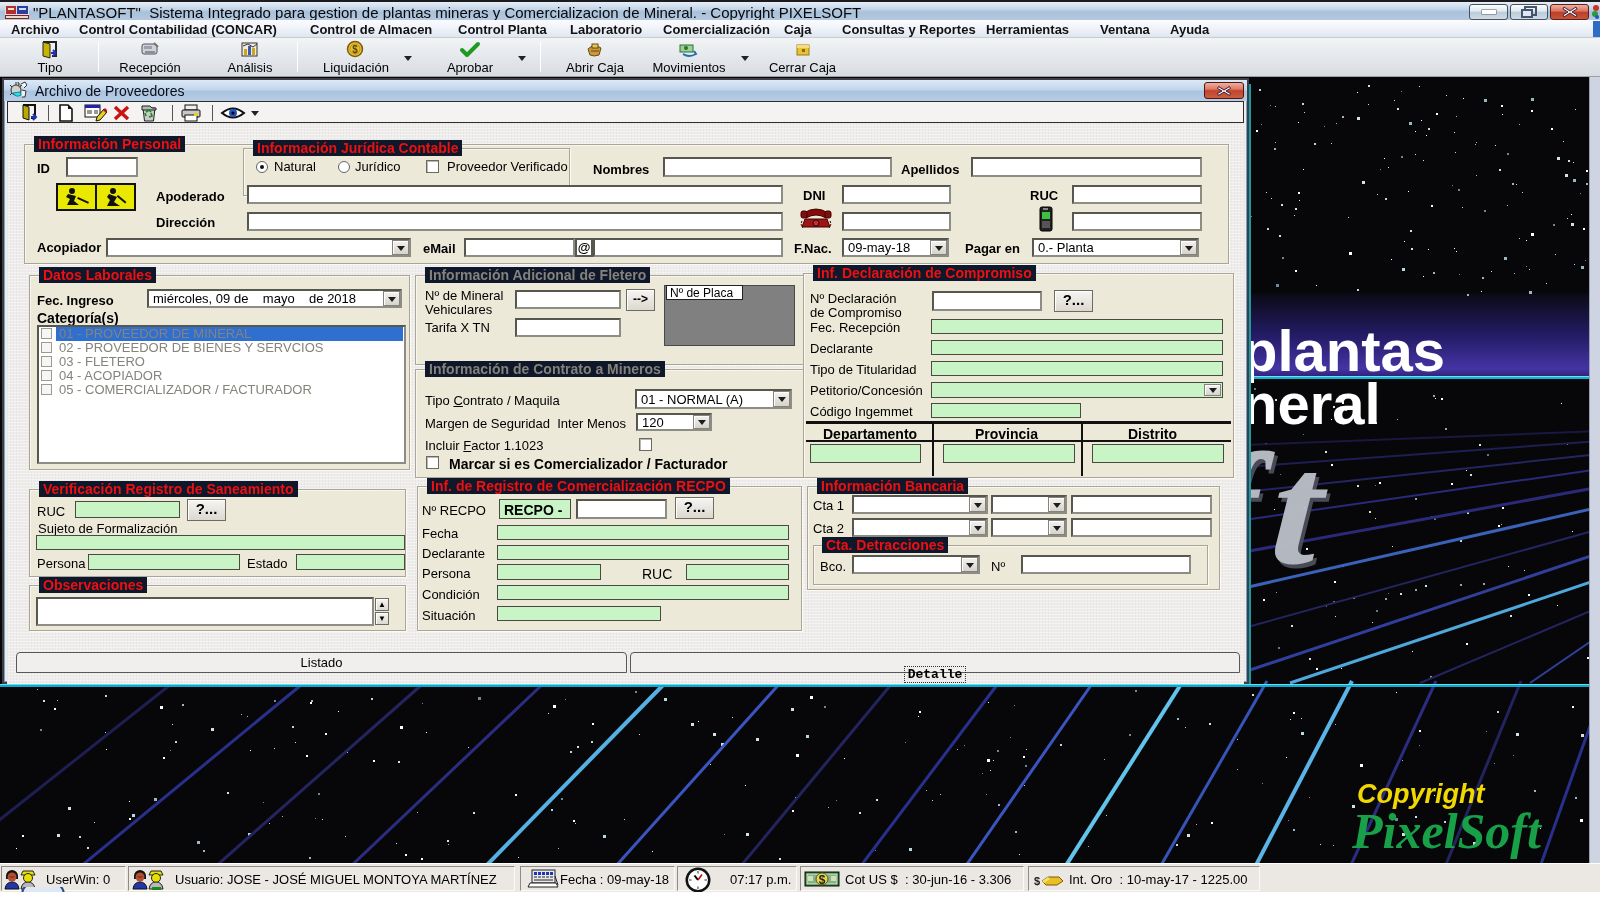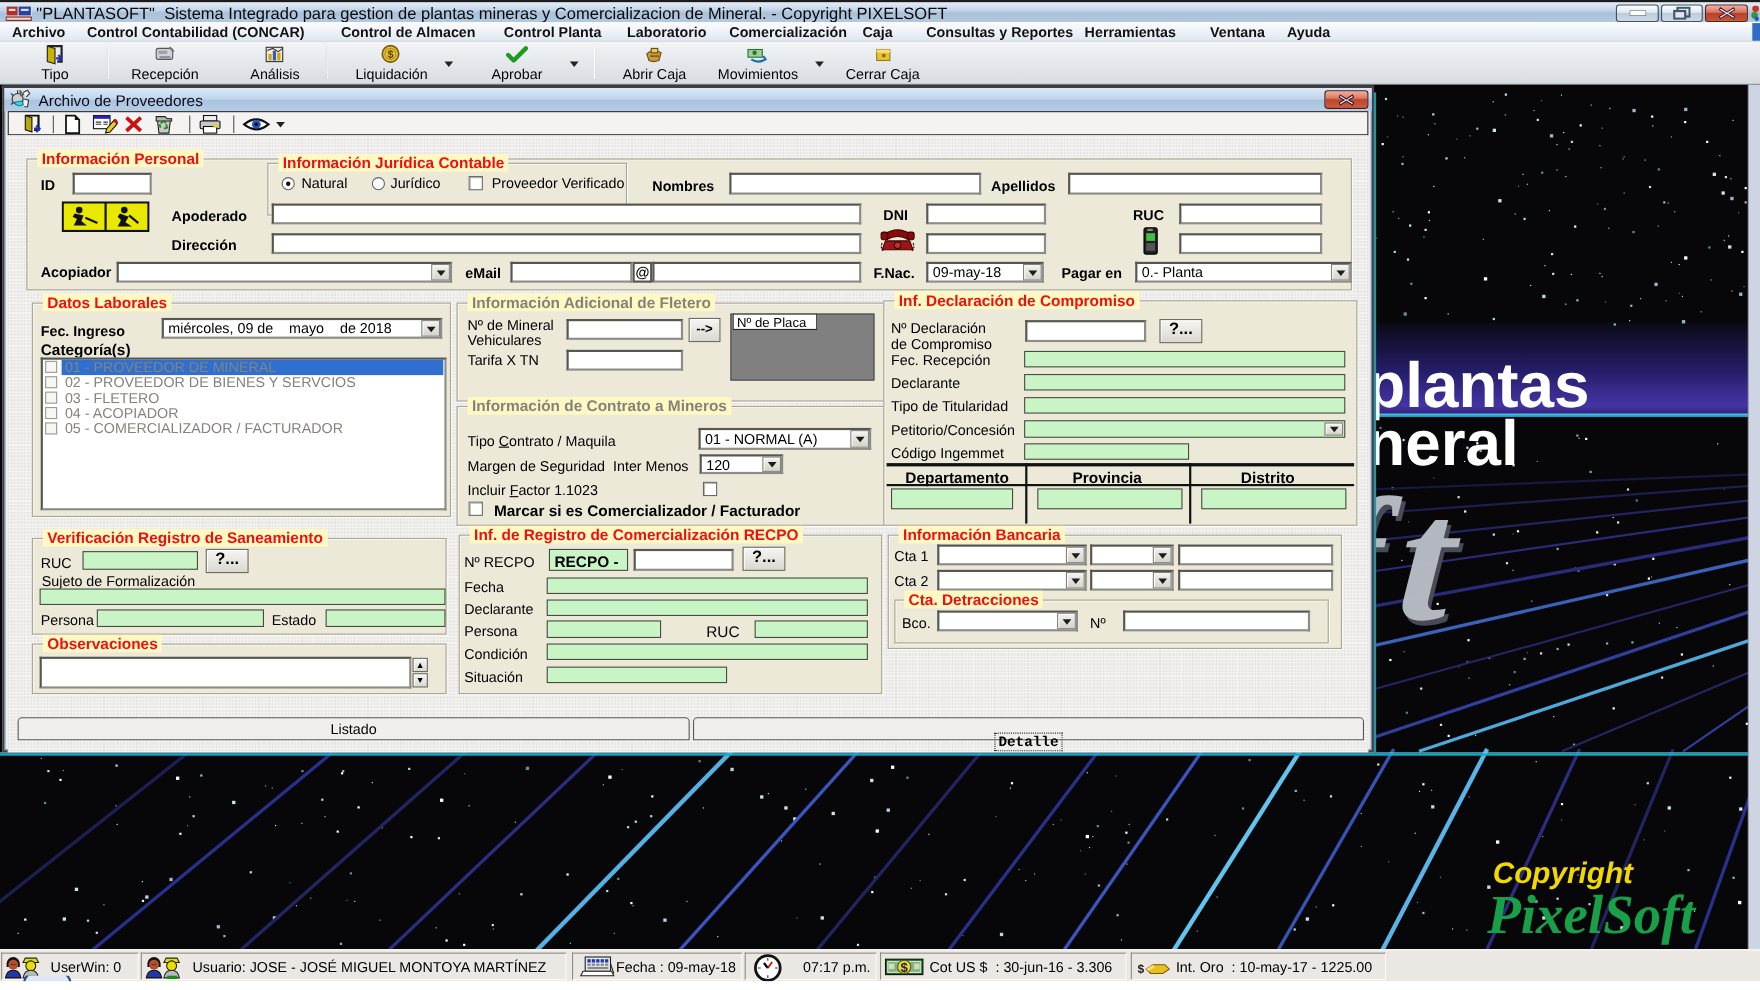--- a/index.html
+++ b/index.html
@@ -38,21 +38,21 @@
 #cwtitle .txt{position:absolute;left:31px;top:3px;font-size:14px;color:#0a0a18;}
 #cwclose{position:absolute;left:1204px;top:82px;width:40px;height:17px;border:1px solid #4d1812;border-radius:3px;
  background:linear-gradient(#efae9e 0%,#dd7b62 40%,#bf442c 52%,#cd5c40 100%);}
 #cwtools{left:7px;top:101px;width:1237px;height:22px;background:#f4f3f1;border:1px solid #2c2c2c;}
 #cwform{left:7px;top:123px;width:1237px;height:561px;background:#efedeb;
  background-image:repeating-linear-gradient(0deg,rgba(255,255,255,.38) 0 1px,rgba(0,0,0,0) 1px 3px),
  repeating-linear-gradient(90deg,rgba(216,213,208,.32) 0 1px,rgba(0,0,0,0) 1px 3px);}
 
 .panel{position:absolute;background:#ece9d8;border:1px solid #a9a598;
  box-shadow:1px 1px 0 #fbfaf4, inset 1px 1px 0 #f8f6ee;}
-.plab{position:absolute;top:-9px;left:9px;padding:0 4px;background:#fef9c3;
+.plab{position:absolute;top:-9px;left:9px;padding:0 4px;background:#0f172a;
  font-size:14px;font-weight:bold;color:#ee1010;white-space:nowrap;}
 .plab.gray{color:#84827a;}
 .lbl{position:absolute;font-size:13px;color:#000;white-space:nowrap;}
 .b{font-weight:bold;}
 .inp{position:absolute;background:#fff;border:2px solid;border-color:#57574f #8d8d85 #8d8d85 #57574f;}
 .ginp{position:absolute;background:#c8f4c6;border:1px solid #4a4a42;}
 .gbtn{position:absolute;background:linear-gradient(#f6f5f2,#dbd8d0);border:1px solid #6e6c62;
  box-shadow:inset 1px 1px 0 #fff;text-align:center;font-weight:bold;color:#000;}
 .ddb{position:absolute;background:linear-gradient(#f3f2ef,#d6d3cb);border:1px solid #84827a;box-shadow:inset 1px 1px 0 #fff;}
 .ddb:after{content:"";position:absolute;left:50%;top:50%;margin:-2px 0 0 -4px;
@@ -779,21 +779,21 @@
 <span class="lbl b" style="left:423px;top:241px;font-size:13px">eMail</span>
 <div class="inp" style="left:464px;top:238px;width:111px;height:19px;"></div>
 <div class="abs" style="left:575px;top:238px;width:18px;height:19px;background:#fff;border:2px solid #57574f;font-weight:bold;font-size:13px;text-align:center;line-height:15px;">@</div>
 <div class="inp" style="left:593px;top:238px;width:190px;height:19px;"></div>
 <span class="lbl b" style="left:794px;top:241px;font-size:13px">F.Nac.</span>
 <div class="inp" style="left:842px;top:238px;width:107px;height:19px;background:#fff;">
       <span style="position:absolute;left:4px;top:0px;font-size:13px;color:#000;white-space:nowrap">09-may-18</span>
       <div class="ddb" style="right:0px;top:0px;width:17px;height:15px;"></div>
     </div>
 <span class="lbl b" style="left:965px;top:241px;font-size:13px">Pagar en</span>
-<div class="inp" style="left:1032px;top:238px;width:197px;height:19px;background:#fff;">
+<div class="inp" style="left:1032px;top:238px;width:167px;height:19px;background:#fff;">
       <span style="position:absolute;left:4px;top:0px;font-size:13px;color:#000;white-space:nowrap">0.- Planta</span>
       <div class="ddb" style="right:0px;top:0px;width:17px;height:15px;"></div>
     </div>
 <div class="panel" style="left:29px;top:275px;width:381px;height:195px;">
       <span class="plab" style="left:9px">Datos Laborales</span>
     </div>
 <span class="lbl b" style="left:37px;top:293px;font-size:13px">Fec. Ingreso</span>
 <div class="inp" style="left:147px;top:289px;width:255px;height:19px;background:#fff;">
       <span style="position:absolute;left:4px;top:0px;font-size:13px;color:#000;white-space:nowrap">miércoles, 09 de&nbsp;&nbsp;&nbsp;&nbsp;mayo&nbsp;&nbsp;&nbsp;&nbsp;de 2018</span>
       <div class="ddb" style="right:0px;top:0px;width:17px;height:15px;"></div>

